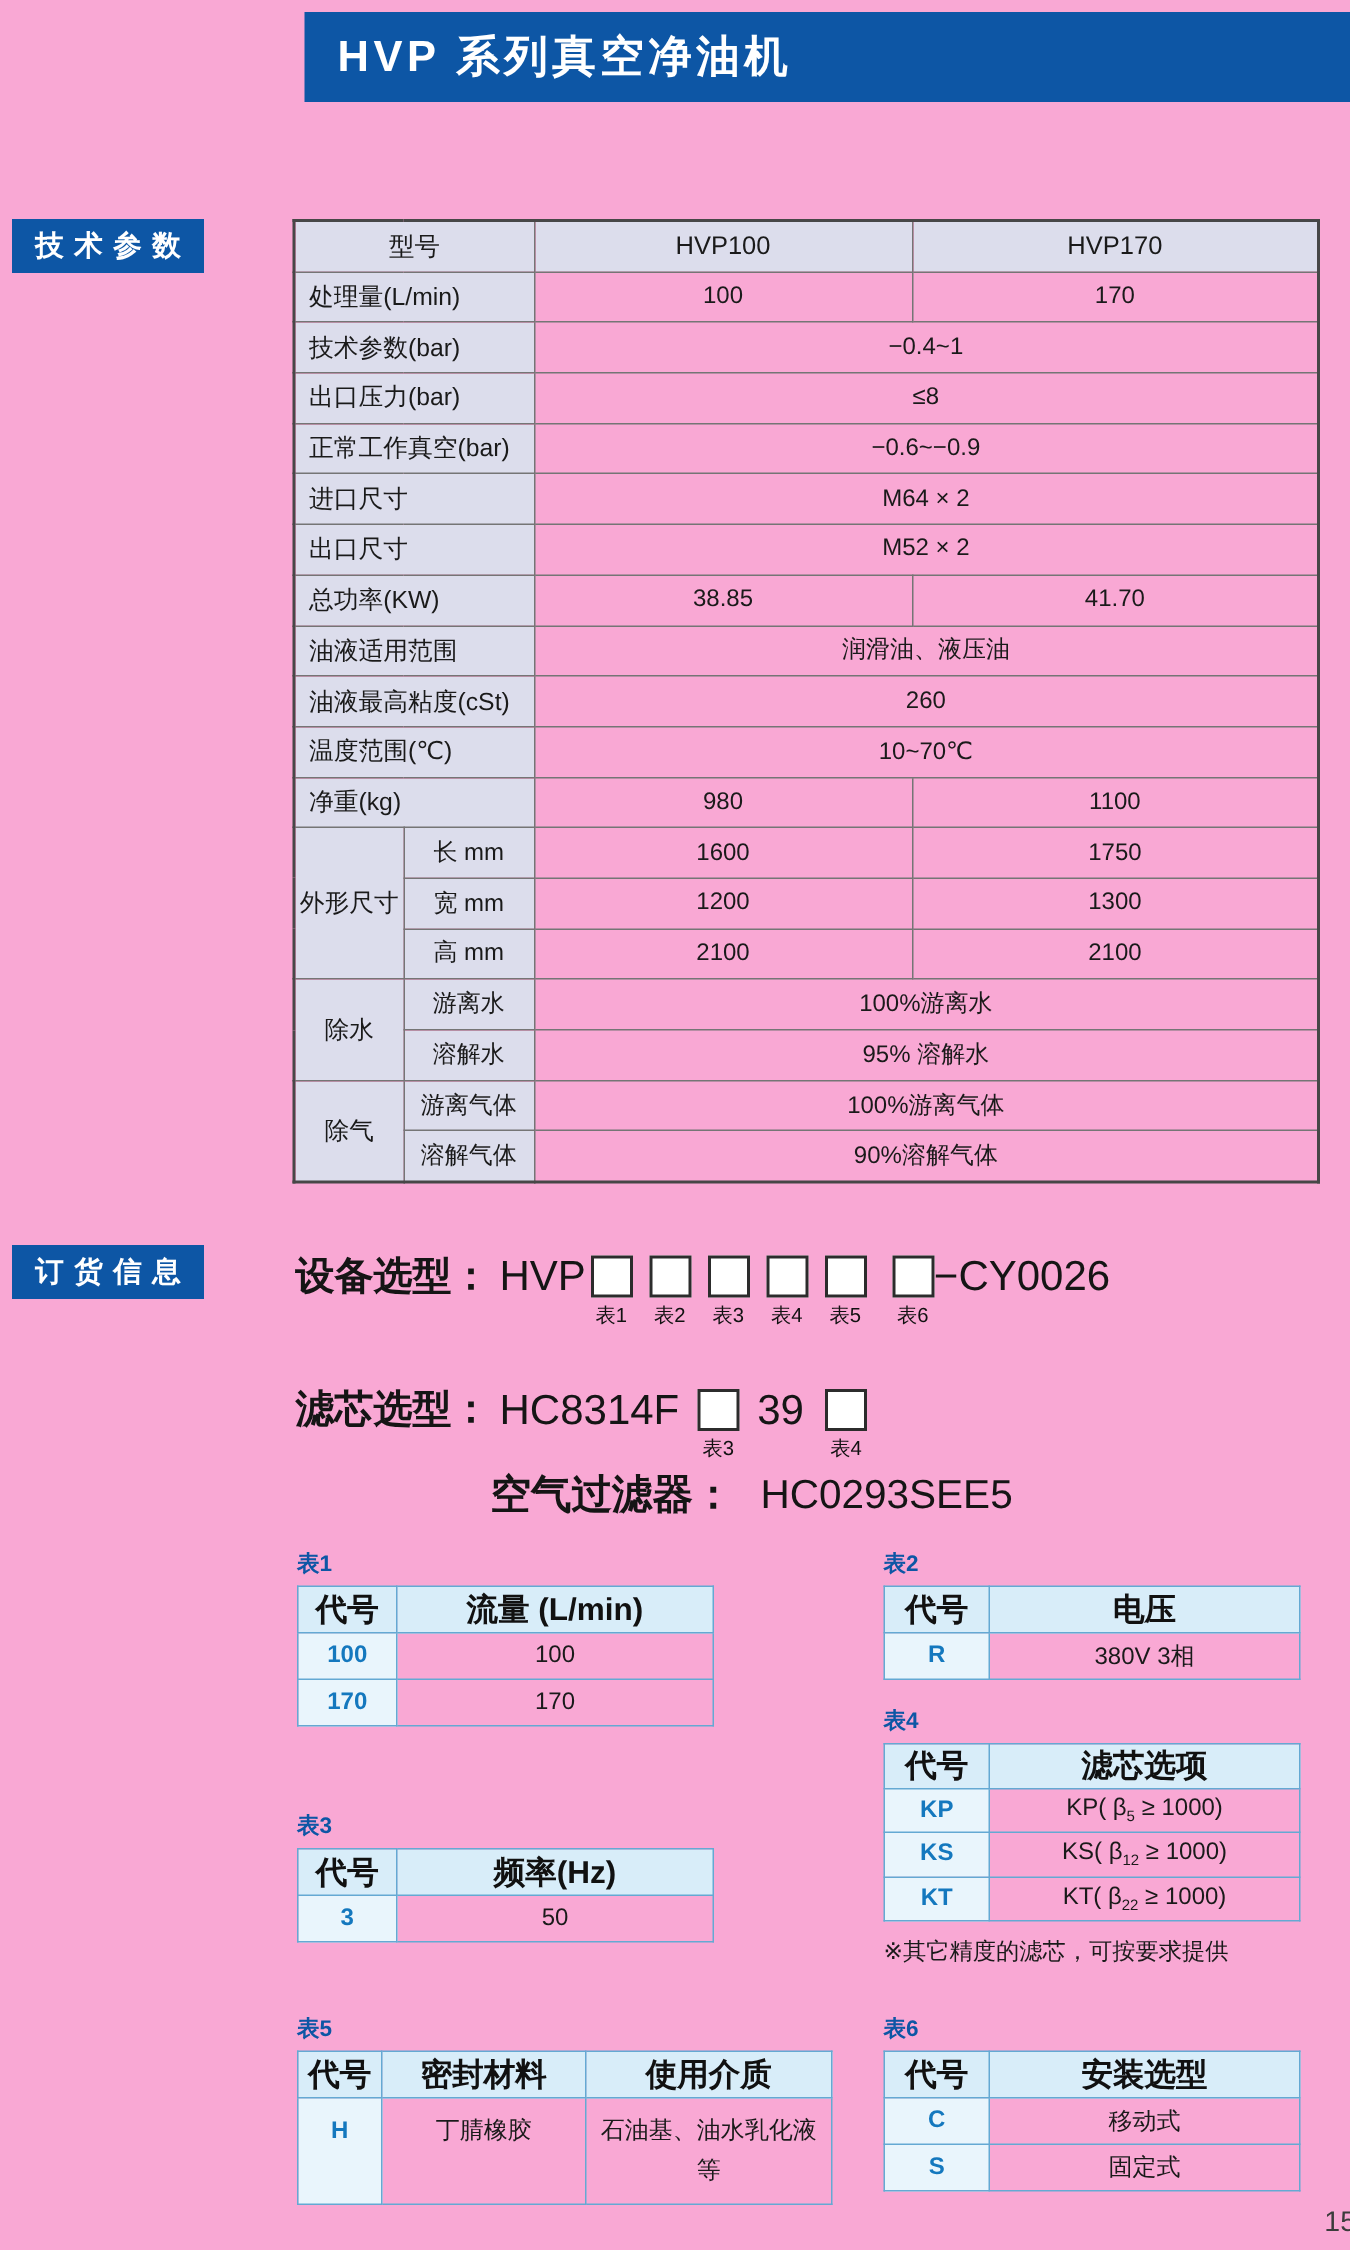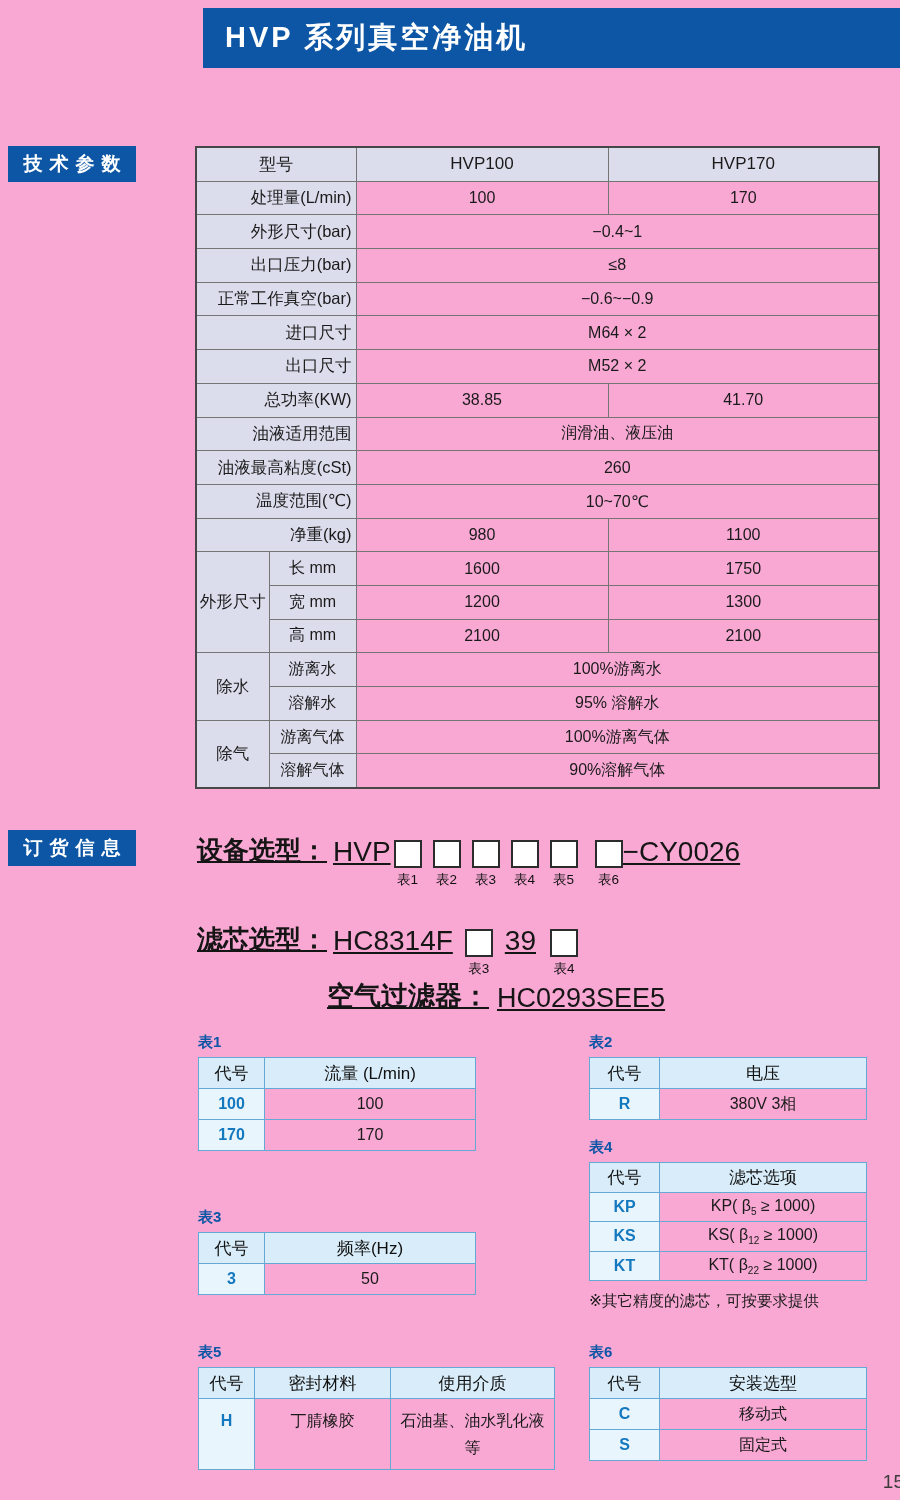--- a/index.html
+++ b/index.html
@@ -16,44 +16,44 @@
                  display:flex;align-items:center;justify-content:center;font-size:19px;font-weight:bold;
                  letter-spacing:7px;padding-left:7px;box-sizing:border-box;}
   #tech-label{top:146px;}
   #order-label{top:830px;}
 
   
   .spec-table{position:absolute;left:195px;top:146px;width:683px;border-collapse:collapse;
               table-layout:fixed;font-size:16px;border:2px solid #474747;}
   .spec-table td{border:1.5px solid #757575;text-align:center;height:32.7px;padding:0 4px;
                  overflow:hidden;white-space:nowrap;}
-  .spec-table td.lbl{background:#dcddec;text-align:right;padding-left:9px;font-size:16.5px;}
+  .spec-table td.lbl{background:#dcddec;text-align:left;padding-left:9px;font-size:16.5px;}
   .spec-table td.grp{background:#dcddec;font-size:16.5px;padding:0 2px;}
   .spec-table td.sub{background:#dcddec;font-size:16px;}
   .spec-table tr.hdr td{background:#dcddec;font-size:17px;}
 
   
-  .order-line{position:absolute;display:flex;align-items:flex-end;color:#151515;white-space:nowrap;text-decoration:underline;}
+  .order-line{position:absolute;display:flex;align-items:center;color:#151515;white-space:nowrap;}
   .olabel{font-weight:bold;font-size:26px;}
   .ocode{font-size:28px;}
   .box-col{position:relative;display:flex;justify-content:center;}
   .obox{width:28px;height:28px;border:2.2px solid #2c2c2c;background:#fff;box-sizing:border-box;}
   .box-lbl{position:absolute;top:31px;font-size:13.5px;font-weight:normal;color:#111;}
   #equip-line{left:197px;top:833px;}
   #filter-line{left:197px;top:922px;}
   #air-line{left:327px;top:978px;}
   #air-line .olabel{font-size:27px;}
   #air-line .ocode{font-size:27px;}
 
   
   .tbl-block{position:absolute;}
   .mini-caption{color:#0d56a5;font-weight:bold;font-size:15px;margin-bottom:5px;}
   .mini{border-collapse:collapse;table-layout:fixed;font-size:16px;border:1.5px solid #64a9d3;}
   .mini td{border:1.5px solid #64a9d3;text-align:center;height:30px;padding:0 4px;}
-  .mini td.mh{background:#d8edf9;font-weight:normal;font-size:17px;color:#111;}
+  .mini td.mh{background:#d8edf9;font-weight:bold;font-size:21px;color:#111;}
   .mini td.code{background:#e9f5fc;color:#1478be;font-weight:bold;}
   .mini td.tall{height:62px;white-space:normal;line-height:1.7;}
   .mini td.short{height:28.6px;}
   .bsub{font-size:10px;}
   .mini-note{margin-top:10px;font-size:15.5px;color:#1a1a1a;}
 
   .page-num{position:absolute;right:16px;top:1471px;font-size:19px;color:#3c3c3c;}
 </style>
 </head>
 <body>
@@ -79,21 +79,21 @@
         <td colspan="2">型号</td>
         <td>HVP100</td>
         <td>HVP170</td>
       </tr>
       <tr>
         <td colspan="2" class="lbl">处理量(L/min)</td>
         <td>100</td>
         <td>170</td>
       </tr>
       <tr>
-        <td colspan="2" class="lbl">外形尺寸(bar)</td>
+        <td colspan="2" class="lbl">技术参数(bar)</td>
         <td colspan="2">−0.4~1</td>
       </tr>
       <tr>
         <td colspan="2" class="lbl">出口压力(bar)</td>
         <td colspan="2">≤8</td>
       </tr>
       <tr>
         <td colspan="2" class="lbl">正常工作真空(bar)</td>
         <td colspan="2">−0.6~−0.9</td>
       </tr>
@@ -203,21 +203,21 @@
     </span>
     <span class="ocode" style="margin-left:12px">39</span>
     <span class="box-col" style="margin-left:14px">
       <span class="obox"></span>
       <span class="box-lbl">表4</span>
     </span>
   </div>
 
   <div class="order-line" id="air-line">
     <span class="olabel">空气过滤器：</span>
-    <span class="ocode" style="margin-left:8px">HC0293SEE5</span>
+    <span class="ocode" style="margin-left:18px">HC0293SEE5</span>
   </div>
 
   <div class="tbl-block" style="left:198px;top:1033px">
     <div class="mini-caption">表1</div>
     <table class="mini" style="width:278px">
       <colgroup>
           <col style="width:66px">
           <col>
         </colgroup>
       <tbody>

